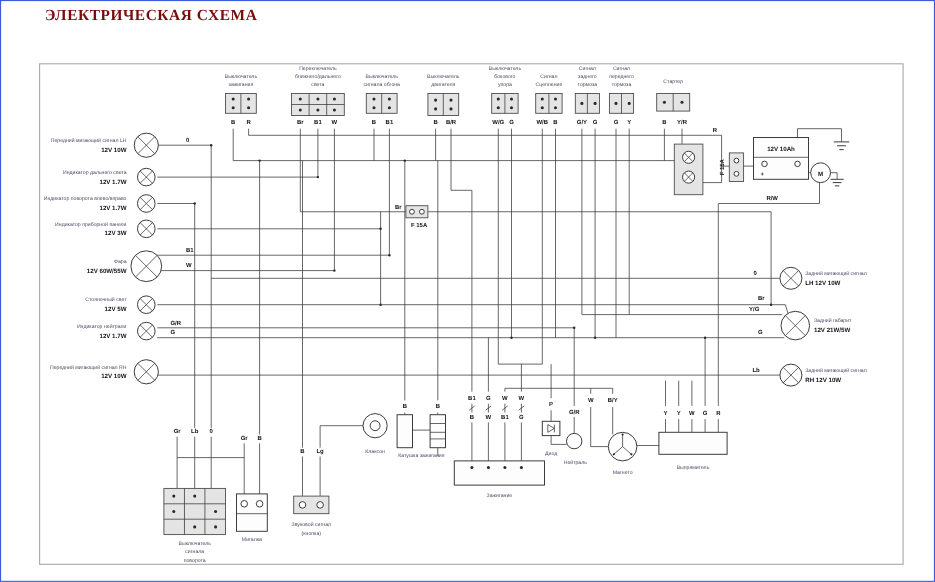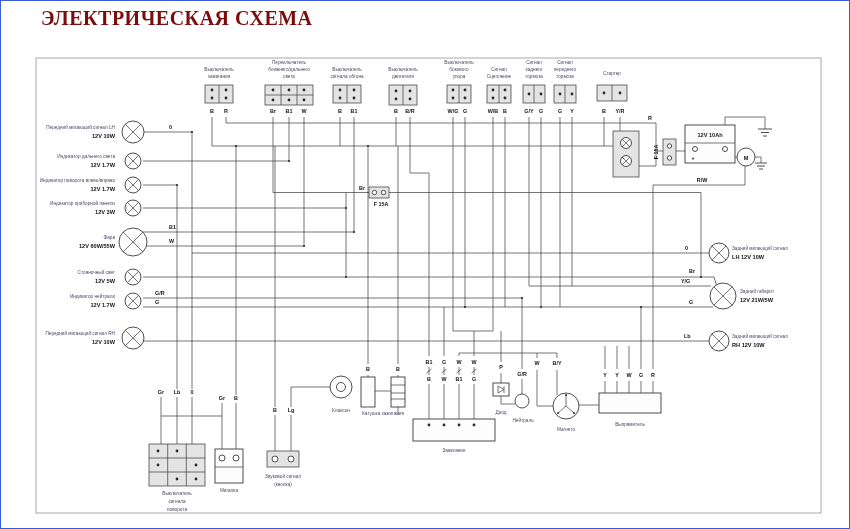--- a/index.html
+++ b/index.html
@@ -1,19 +1,19 @@
 <!DOCTYPE html>
 <html><head>
 <meta charset="utf-8">
 <style>
   html,body{margin:0;padding:0;background:#fff;}
   #page{position:relative;width:848px;height:527px;border:1px solid #3b5cd6;background:#fff;overflow:hidden;
         font-family:"Liberation Sans",sans-serif;}
   #title{position:absolute;left:40px;top:6px;font-family:"Liberation Serif",serif;font-weight:bold;
-         font-size:20px;letter-spacing:.5px;color:#7a0c0c;}
+         font-size:14px;letter-spacing:.5px;color:#7a0c0c;}
   svg{position:absolute;left:0;top:0;}
   svg text{font-family:"Liberation Sans",sans-serif;}
   .w{stroke:#3a3a3a;stroke-width:.7;fill:none;}
   .w2{stroke:#3a3a3a;stroke-width:.9;fill:none;}
   .lampc{fill:#fff;stroke:#3a3a3a;stroke-width:.9;}
   .box{fill:#e4e4e4;stroke:#4a4a4a;stroke-width:.8;}
   .comp{fill:#fdfdfd;stroke:#3a3a3a;stroke-width:.9;}
   .nm{font-size:4.7px;fill:#4b4b66;}
   .nmc{font-size:4.7px;fill:#4b4b66;text-anchor:middle;}
   .sp{font-size:5.6px;font-weight:700;fill:#101018;}

